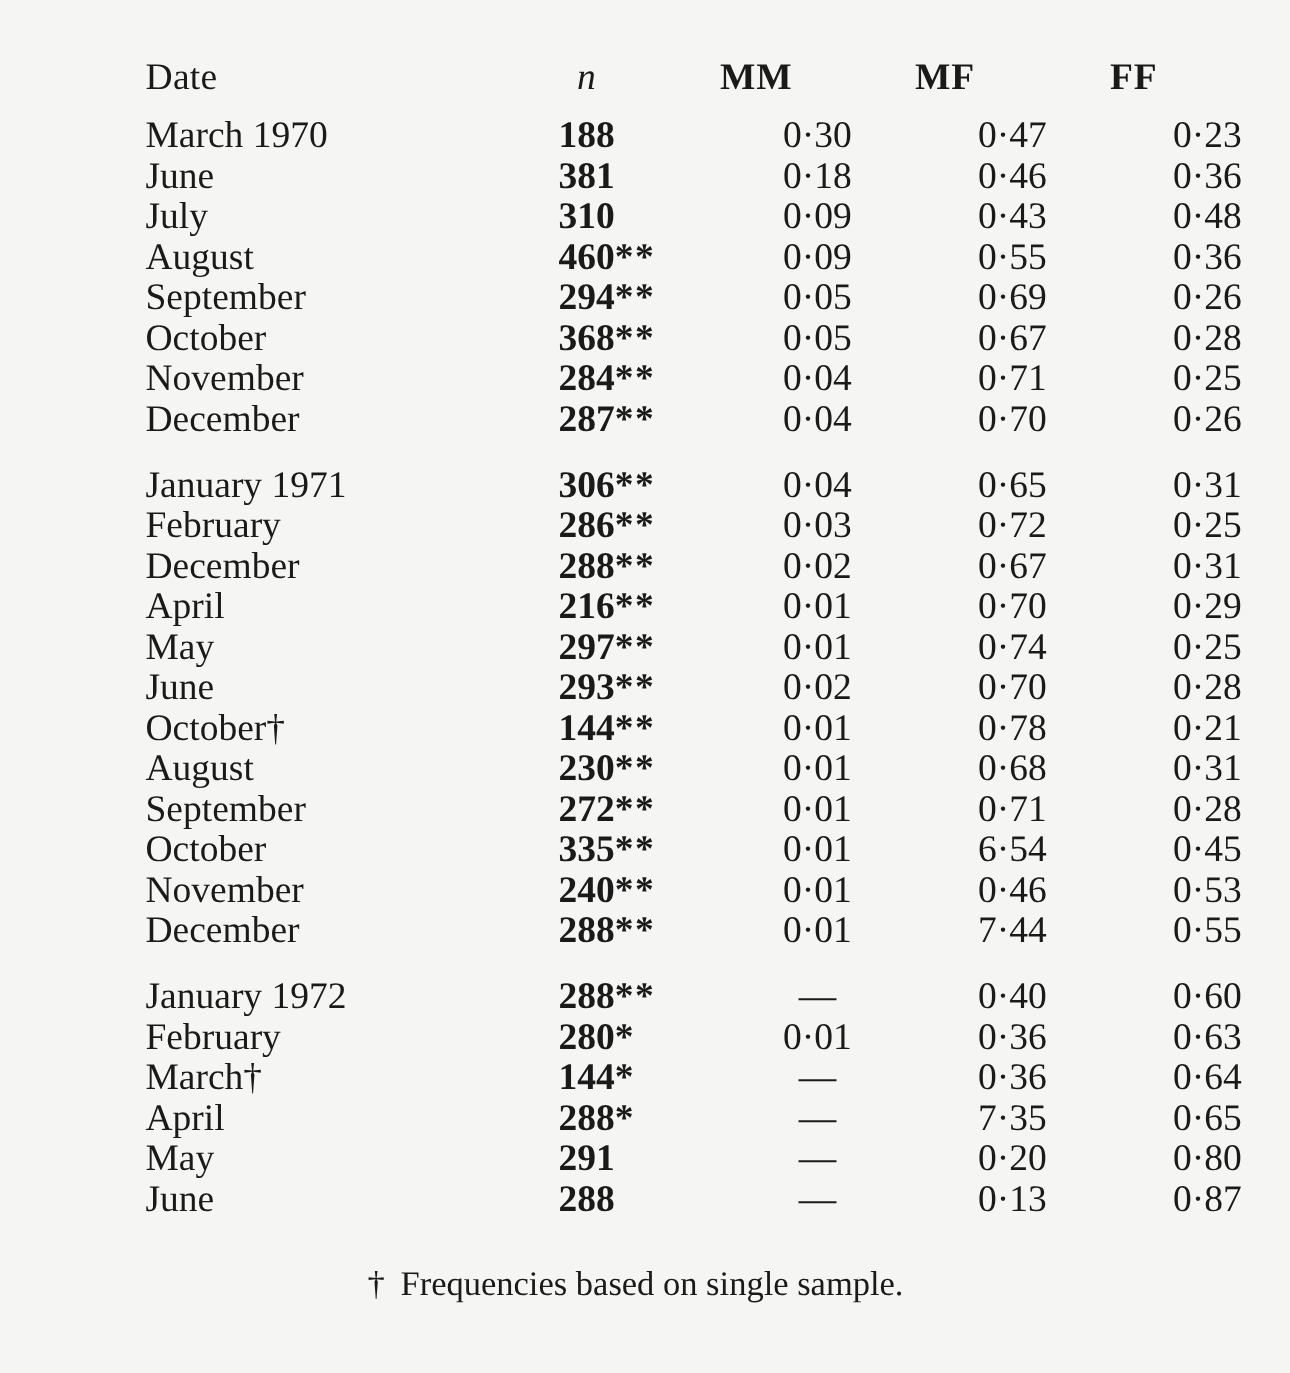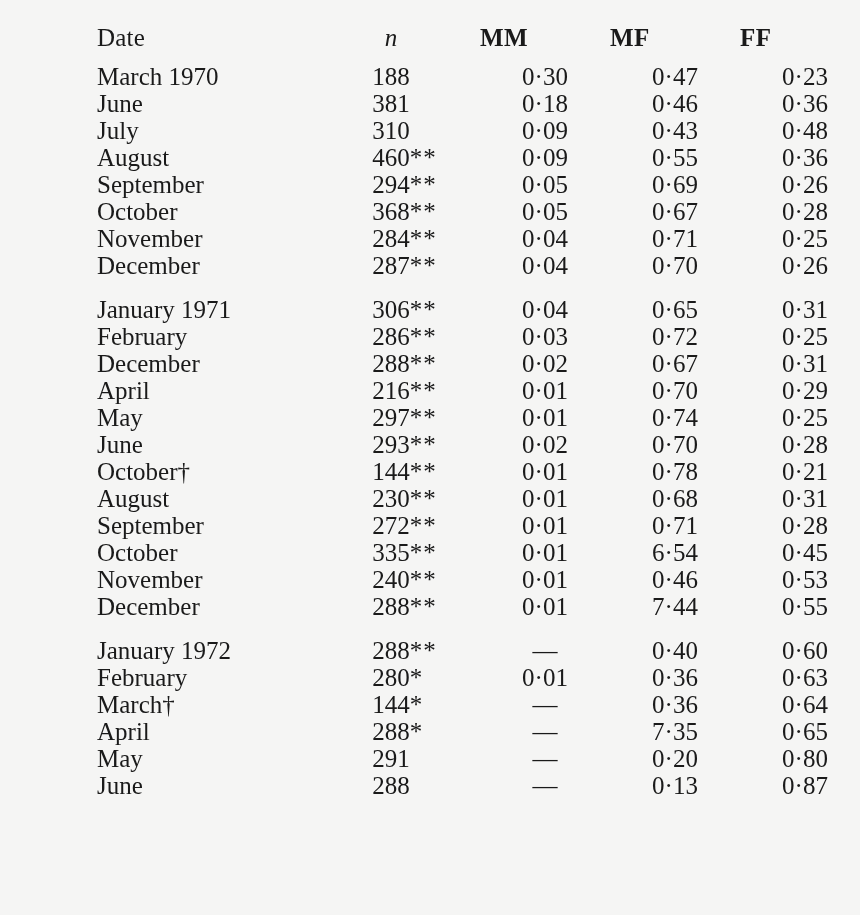--- a/index.html
+++ b/index.html
@@ -13,21 +13,21 @@
     font-family: "Liberation Serif", "DejaVu Serif", serif;
     color: #1a1a1a;
     overflow: hidden;
   }
 
   #table-wrap {
     position: relative;
     width: 710px;
     height: 915px;
     box-sizing: border-box;
-    padding-top: 24px;
+    padding-top: 38px;
   }
 
   table.stats {
     border-collapse: collapse;
     margin: 0;
     width: 790px;
     margin-left: 80px;
     table-layout: fixed;
   }
 
@@ -86,20 +86,21 @@
     height: 17px;
     line-height: 17px;
     font-size: 1px;
     padding: 0;
   }
 
   
   .nval {
     position: relative;
     display: inline-block;
+    font-weight: bold;
   }
   .nval .sig {
     position: absolute;
     left: 100%;
     top: 0;
     letter-spacing: 1px;
   }
 
   #footnotes {
     margin-left: 245px;
@@ -327,15 +328,18 @@
           <td class="c-date-cell">June</td>
           <td class="c-n-cell"><span class="nval">288<span class="sig"></span></span></td>
           <td class="c-mm-cell">—</td>
           <td class="c-mf-cell">0·13</td>
           <td class="c-ff-cell">0·87</td>
         </tr>
       </tbody>
   </table>
 
   <div id="footnotes">
+    <div class="fn-line">
+      <span class="fn-mark">†</span><span>Frequencies based on single sample.</span>
+    </div>
   </div>
 
 </div>
 
 </body></html>

